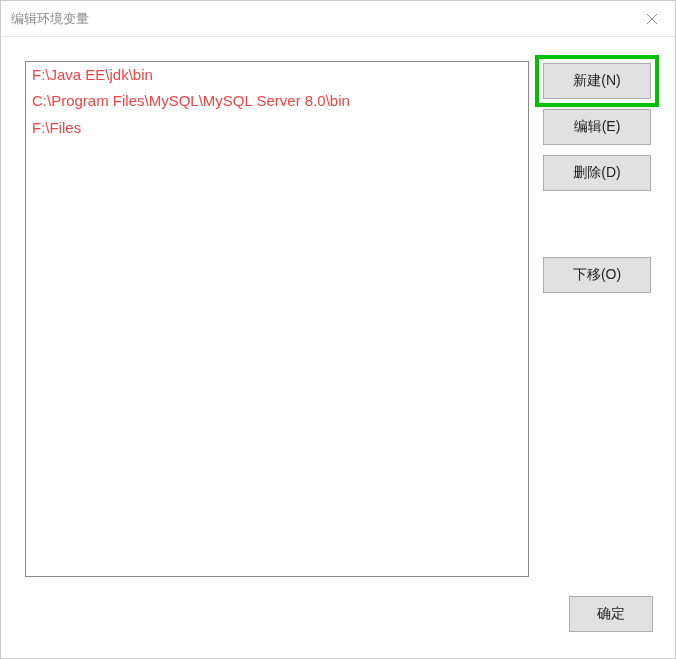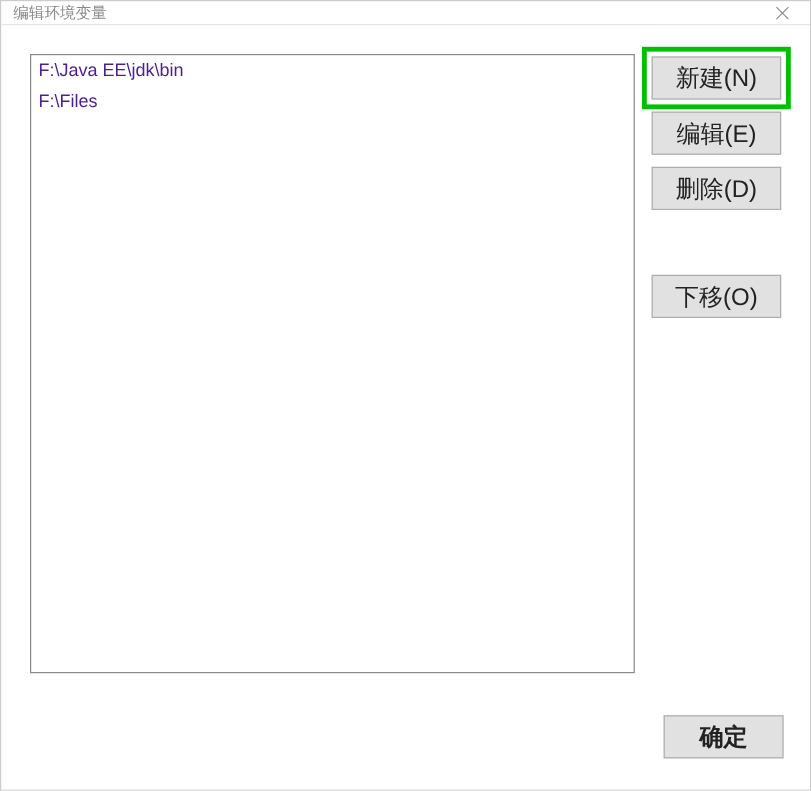--- a/index.html
+++ b/index.html
@@ -17,21 +17,21 @@
     }
     .dialog {
       width: 676px;
       height: 659px;
       background: #fff;
       border: 1px solid #ccc;
       display: flex;
       flex-direction: column;
     }
     .titlebar {
-      height: 20px;
+      height: 36px;
       display: flex;
       align-items: center;
       justify-content: space-between;
       padding-left: 10px;
       border-bottom: 1px solid #e5e5e5;
     }
     .titlebar-title {
       color: #888;
       font-size: 13px;
     }
@@ -56,82 +56,83 @@
     .listbox {
       border: 1px solid #888;
       width: 504px;
       height: 516px;
       background: #fff;
       overflow: hidden;
     }
     .list-item {
       padding: 3px 6px;
       font-size: 15px;
-      color: #4c1d95;
+      color: #ef4444;
       white-space: nowrap;
       cursor: default;
       line-height: 1.35;
     }
     .side-buttons {
       display: flex;
       flex-direction: column;
       gap: 10px;
       width: 108px;
       padding-top: 2px;
     }
     .btn {
       height: 36px;
       background: #e1e1e1;
       border: 1px solid #adadad;
-      font-size: 20px;
+      font-size: 14px;
       color: #222;
       cursor: pointer;
       display: flex;
       align-items: center;
       justify-content: center;
       font-family: inherit;
     }
     .gap-after {
-      margin-bottom: 44px;
+      margin-bottom: 16px;
     }
     .gap-after-large {
       margin-bottom: 32px;
+      margin-top: 40px;
     }
     .highlight {
       outline: 4px solid #00c000;
       outline-offset: 4px;
     }
     .footer {
       display: flex;
       justify-content: flex-end;
       gap: 12px;
       padding: 0 22px 26px 0;
     }
     .footer .btn {
-      width: 100px;
-      font-weight: bold;
+      width: 84px;
     }
   </style>
 </head>
 <body>
 
 <div class="dialog">
   <div class="titlebar">
     <span class="titlebar-title">编辑环境变量</span>
     <div class="close-btn">
       <svg width="12" height="12" viewBox="0 0 12 12">
         <line x1="1" y1="1" x2="11" y2="11"></line>
         <line x1="11" y1="1" x2="1" y2="11"></line>
       </svg>
     </div>
   </div>
 
   <div class="content">
     <div class="listbox">
       <div class="list-item">F:\Java EE\jdk\bin</div>
+      <div class="list-item">C:\Program Files\MySQL\MySQL Server 8.0\bin</div>
       <div class="list-item">F:\Files</div>
     </div>
 
     <div class="side-buttons">
       <button class="btn highlight">新建(N)</button>
       <button class="btn">编辑(E)</button>
       <button class="btn gap-after">删除(D)</button>
       <button class="btn gap-after-large">下移(O)</button>
     </div>
   </div>

